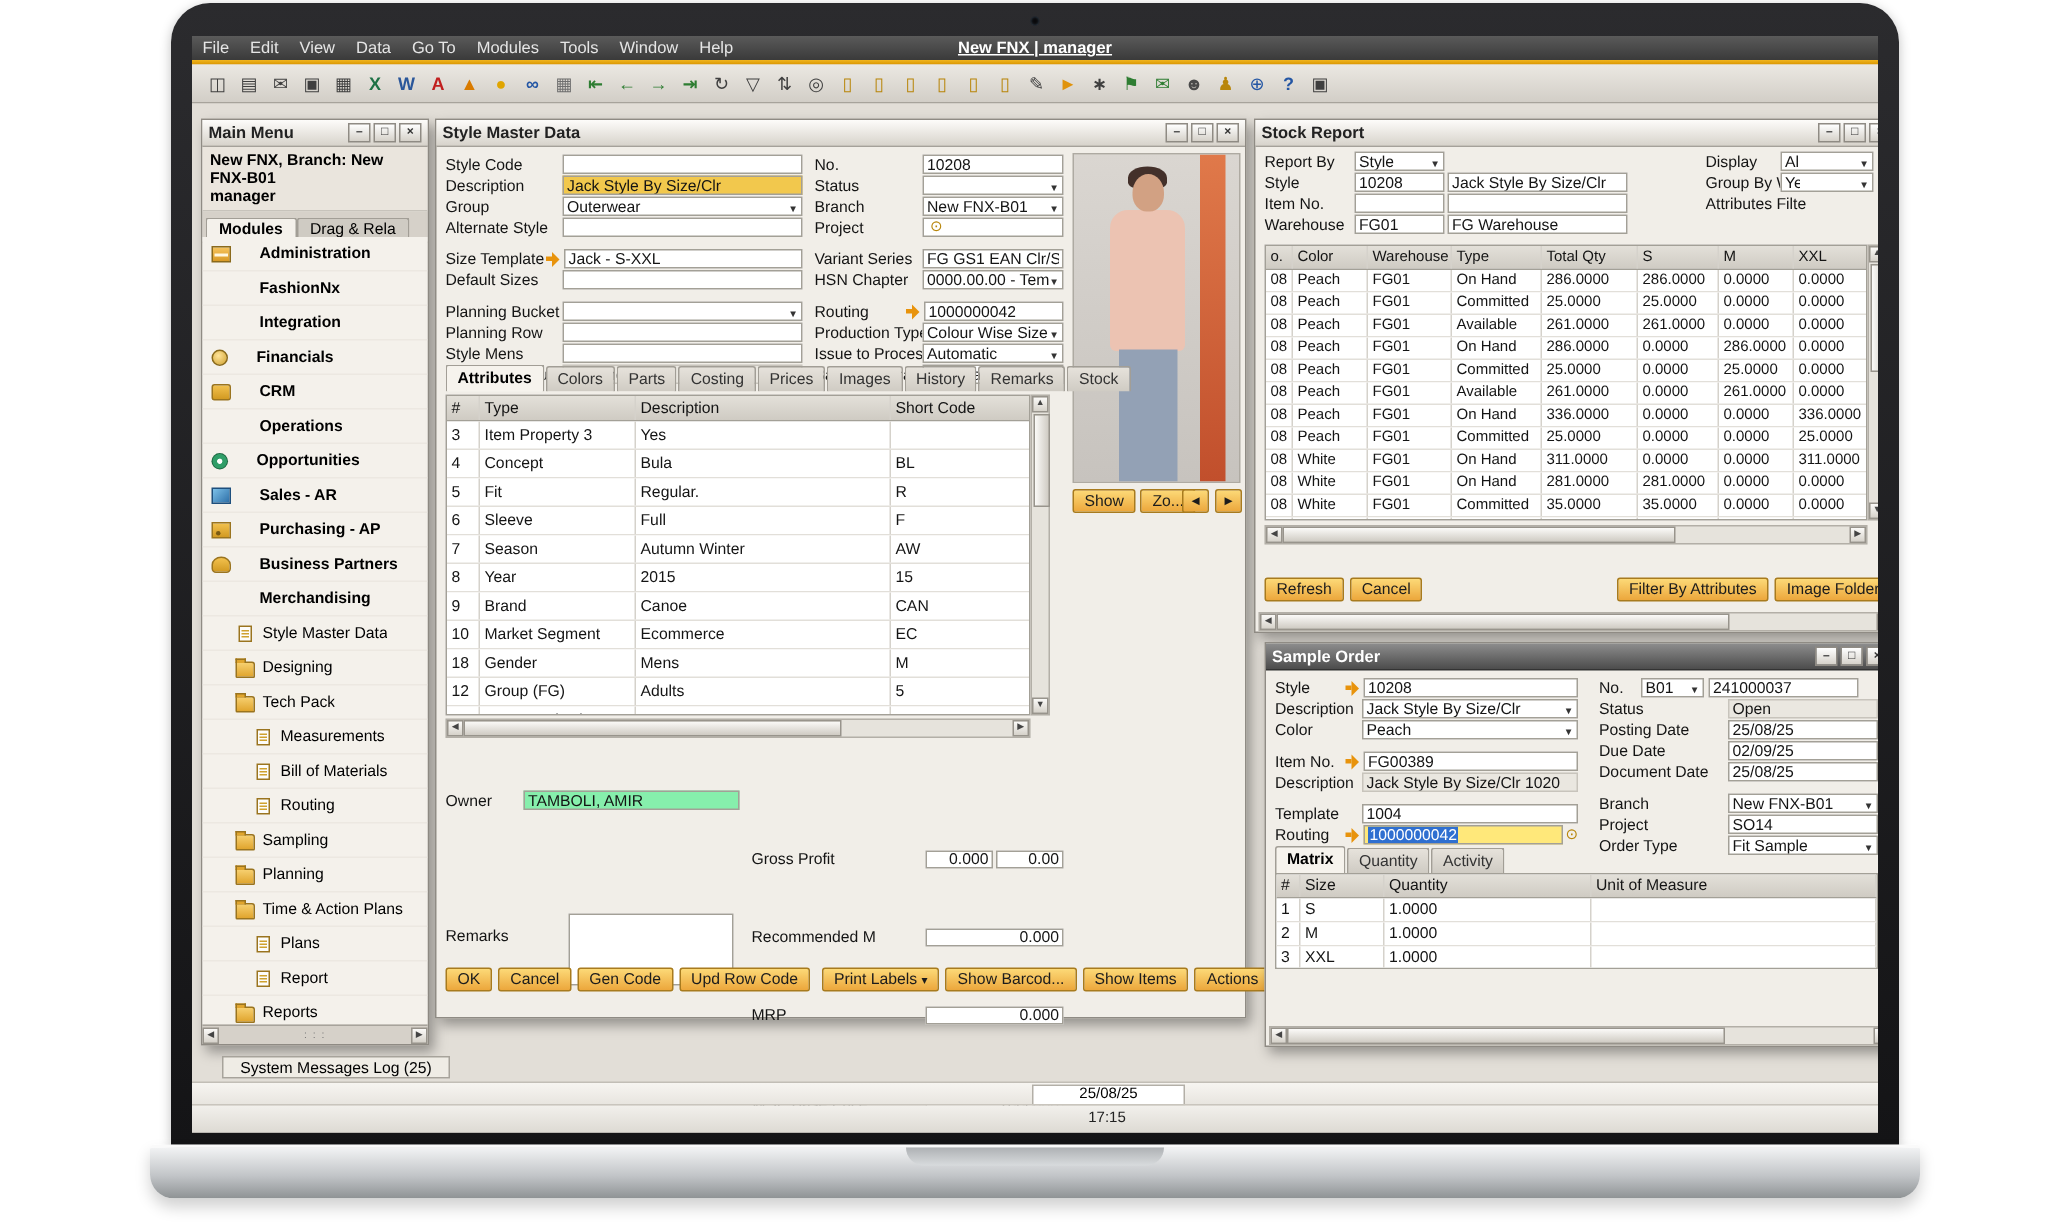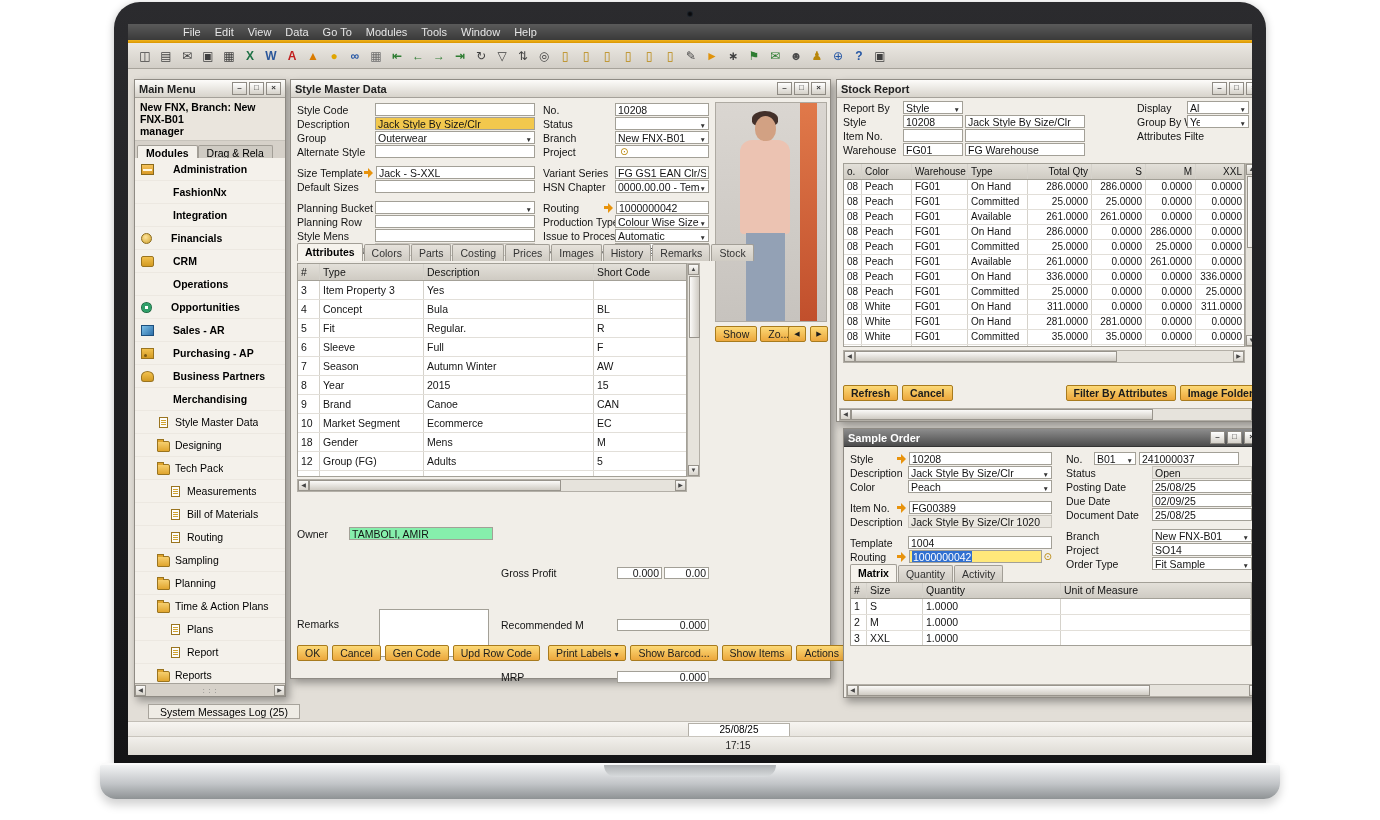--- a/index.html
+++ b/index.html
@@ -12,21 +12,21 @@
        background:#0a0a0c;box-shadow:inset 0 0 2px #3c4c5c;}
   .screen{width:1124px;height:731px;background:#e2ded7;position:relative;overflow:hidden;}
   .base{position:relative;width:1180px;margin-left:-14px;height:34px;
         background:linear-gradient(#f2f3f4,#c2c5c8 55%,#8e9294);border-radius:3px 3px 16px 16px;
         border-top:2px solid #fafafa;box-shadow:0 6px 10px rgba(0,0,0,.18);}
   .notch{position:absolute;left:50%;top:0;width:172px;height:12px;transform:translateX(-50%);
          background:linear-gradient(#aeb1b4,#d8dbdd);border-radius:0 0 12px 12px;}
 
   
   .menubar{position:absolute;left:0;top:0;width:100%;height:16px;background:linear-gradient(#5a5a5a,#3a3a3a);
-           display:flex;align-items:center;color:#e6e6e6;font-size:11px;padding-left:48px;}
+           display:flex;align-items:center;color:#e6e6e6;font-size:11px;}
   .mb-items{display:flex;}
   .mb-item{padding:0 7px;line-height:16px;cursor:default;}
   .mb-title{position:absolute;left:0;right:0;text-align:center;font-weight:bold;color:#fff;
             text-decoration:underline;pointer-events:none;}
   .goldline{position:absolute;left:0;top:16px;width:100%;height:3px;background:linear-gradient(#f1b51e,#d99500);}
   .toolbar{position:absolute;left:0;top:19px;width:100%;height:26px;background:linear-gradient(#ebe8e2,#d2cec7);
            border-bottom:1px solid #a7a39b;display:flex;align-items:center;padding-left:8px;box-sizing:border-box;}
   .tbi{width:18px;height:18px;margin-right:3px;text-align:center;line-height:18px;font-size:12px;
        border-radius:2px;cursor:default;}
   .desktop{position:absolute;left:0;top:45px;right:0;bottom:0;background:#e2ded7;}
@@ -67,21 +67,21 @@
   .gbtn{display:inline-flex;align-items:center;justify-content:center;height:14px;padding:0 7px;
         background:linear-gradient(#fcd977,#eca73c);border:1px solid #a87b1e;border-radius:2px;
         font-size:10.5px;color:#1c1c1c;white-space:nowrap;cursor:default;}
   .gbtn .bdd::after{content:"▾";font-size:8px;margin-left:3px;}
 
   
   .tbl{position:absolute;background:#fff;border:1px solid #a3a097;box-sizing:border-box;overflow:hidden;}
   .thead{display:flex;background:linear-gradient(#e3e0d9,#cfcbc3);border-bottom:1px solid #a3a097;}
   .th,.td{box-sizing:border-box;padding:0 3px;border-right:1px solid #d5d2cb;white-space:nowrap;overflow:hidden;flex:none;}
   .trow{display:flex;border-bottom:1px solid #e2dfd9;background:#fff;}
-  .num{text-align:right;}
+  .num{text-align:left;}
   .attr-tbl .th,.attr-tbl .td{font-size:10.5px;line-height:18px;height:18px;}
   .attr-tbl .thead .th{line-height:16px;height:16px;}
   .attr-tbl .c0{width:22px;} .attr-tbl .c1{width:104px;} .attr-tbl .c2{width:170px;} .attr-tbl .c3{width:94px;}
   .stock-tbl .th,.stock-tbl .td{font-size:10px;line-height:14px;height:14px;}
   .stock-tbl .thead .th{line-height:15px;height:15px;font-size:10px;}
   .stock-tbl .c0{width:18px;} .stock-tbl .c1{width:50px;} .stock-tbl .c2{width:56px;} .stock-tbl .c3{width:60px;}
   .stock-tbl .c4{width:64px;} .stock-tbl .c5{width:54px;} .stock-tbl .c6{width:50px;} .stock-tbl .c7{width:50px;}
   .mx-tbl .th,.mx-tbl .td{font-size:10.5px;line-height:15px;height:15px;}
   .mx-tbl .c0{width:16px;} .mx-tbl .c1{width:56px;} .mx-tbl .c2{width:138px;} .mx-tbl .c3{width:190px;}
 
@@ -170,21 +170,21 @@
   
   #win-stock{left:708px;top:55px;width:430px;height:343px;}
   .stk-l{position:absolute;left:6px;top:4px;width:260px;}
   .stk-l .lab{width:60px;}
   .stk-l .fld.code{flex:none;width:60px;} .stk-l .fld.desc{flex:none;width:120px;margin-left:2px;}
   .stk-r{position:absolute;left:300px;top:4px;width:126px;}
   .stk-r .lab{width:50px;} .stk-r .fld{flex:none;width:62px;gap:40px;}
   .stock-tbl{left:6px;top:66px;width:402px;height:184px;}
   .stock-vsb{left:408px;top:66px;height:184px;}
   .stock-hsb1{left:6px;top:253px;width:402px;}
-  .stk-btns{position:absolute;left:6px;top:288px;right:4px;display:flex;gap:4px;align-items:center;font-weight:bold;}
+  .stk-btns{position:absolute;left:6px;top:288px;right:4px;display:flex;gap:4px;align-items:center;}
   .stk-btns .gap{flex:1;}
   .stock-hsb2{left:2px;top:311px;width:424px;}
 
   
   #win-so{left:715px;top:404px;width:421px;height:270px;}
   .so-l{position:absolute;left:6px;top:6px;width:202px;}
   .so-l .lab{width:58px;} .so-l .lab.short{width:47px;}
   .so-r{position:absolute;left:222px;top:6px;width:186px;}
   .so-r .lab{width:80px;}
   .so-r .fld{flex:none;width:100px;margin-left:auto;}
@@ -217,20 +217,21 @@
         <span class="mb-item">File</span>
             <span class="mb-item">Edit</span>
             <span class="mb-item">View</span>
             <span class="mb-item">Data</span>
             <span class="mb-item">Go To</span>
             <span class="mb-item">Modules</span>
             <span class="mb-item">Tools</span>
             <span class="mb-item">Window</span>
             <span class="mb-item">Help</span>
           </div>
+        <div class="mb-title">New FNX | manager</div>
       </div>
       <div class="goldline"></div>
 
       <div class="toolbar">
 
       <span class="tbi" style="color:#3f3f3f">◫</span>
           <span class="tbi" style="color:#3f3f3f">▤</span>
           <span class="tbi" style="color:#3f3f3f">✉</span>
           <span class="tbi" style="color:#3f3f3f">▣</span>
           <span class="tbi" style="color:#3f3f3f">▦</span>

